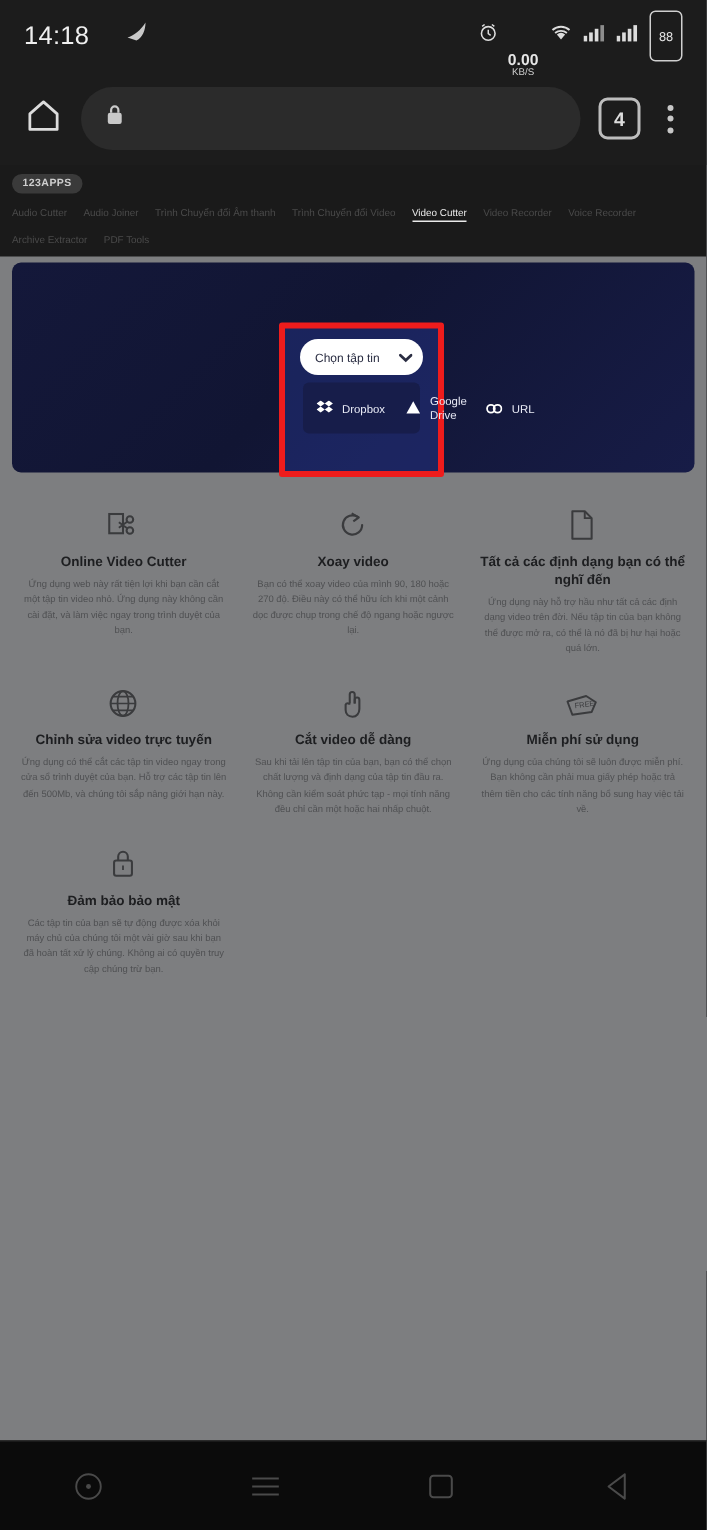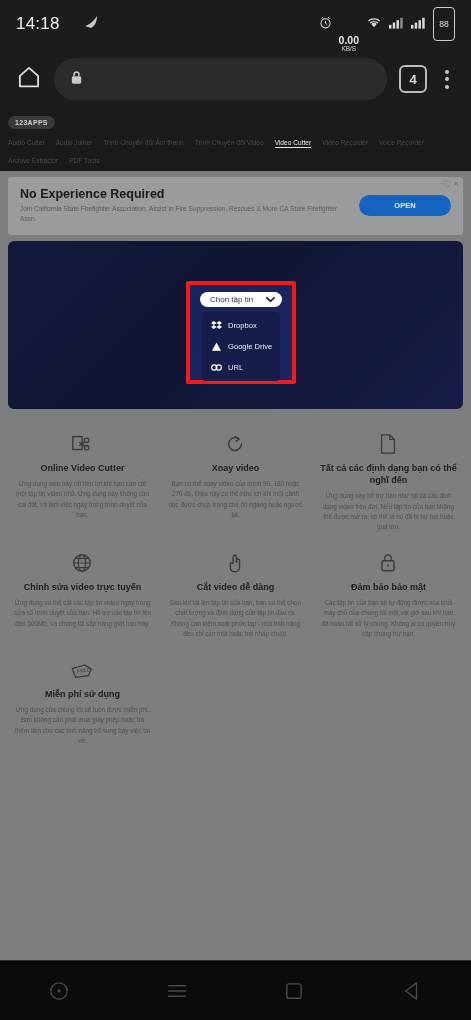--- a/index.html
+++ b/index.html
@@ -74,21 +74,21 @@
   .ad-sub { color:#5c5d5f; font-size:6.6px; line-height:1.45; }
   .ad-cta {
     background:#1565c0; color:#dfe9f5; font-size:7.5px; font-weight:bold;
     border-radius:14px; padding:6px 0; width:92px; text-align:center; flex:0 0 auto;
   }
   .ad-ctrls { position:absolute; top:3px; right:4px; display:flex; gap:3px; align-items:center; }
   .ad-ctrls span { color:#6d6e70; font-size:7px; line-height:1; }
 
   
   .hero {
-    margin:4px 8px 0 8px; height:168px; border-radius:6px;
+    margin:4px 8px 0 8px; height:140px; border-radius:6px;
     background:linear-gradient(135deg,#14183a 0%,#111533 45%,#171c47 100%);
     position:relative; display:flex; align-items:center; justify-content:center;
   }
 
   .highlight {
     position:absolute; left:178px; top:40px; width:110px; height:103px;
     border:4px solid #ee1c1c; border-radius:2px;
     background:rgba(40,58,150,.42);
     display:flex; flex-direction:column; align-items:center; padding-top:7px;
   }
@@ -99,21 +99,21 @@
   }
   .choose-btn .lbl { color:#2a2d42; font-size:8px; }
   .chev {
     width:15px; height:15px; border-radius:50%;
     display:flex; align-items:center; justify-content:center;
   }
   .chev svg { display:block; }
   .dropdown {
     margin-top:5px; width:78px; background:rgba(23,28,72,.88);
     border-radius:4px; padding:5px 0 5px 0;
-    display:flex; flex-direction:column; gap:4px;
+    display:flex; flex-direction:row; gap:4px;
   }
   .dd-item { display:flex; align-items:center; gap:6px; padding:3px 0 3px 9px; }
   .dd-item .lbl { color:#e8eaf5; font-size:7.6px; }
   .dd-ico { width:11px; height:11px; display:flex; align-items:center; justify-content:center; }
 
   
   .features { padding:14px 6px 0 6px; display:flex; flex-wrap:wrap; }
   .feat { width:33.333%; padding:6px 8px 10px 8px; text-align:center; }
   .feat-ico { height:26px; display:flex; align-items:flex-end; justify-content:center; margin-bottom:7px; }
   .feat-title { color:#1d1e20; font-size:9px; font-weight:bold; line-height:1.35; margin-bottom:5px; }
@@ -210,31 +210,20 @@
       <span class="navlink">Trình Chuyển đổi Âm thanh</span>
       <span class="navlink">Trình Chuyển đổi Video</span>
       <span class="navlink active">Video Cutter</span>
       <span class="navlink">Video Recorder</span>
       <span class="navlink">Voice Recorder</span>
       <span class="navlink">Archive Extractor</span>
       <span class="navlink">PDF Tools</span>
     </div>
   </div>
 
-  <div class="ad">
-    <div class="ad-body">
-      <div class="ad-title">No Experience Required</div>
-      <div class="ad-sub">Join California State Firefighter Association. Assist in Fire Suppression, Rescues &amp; More CA State Firefighter Assn.</div>
-    </div>
-    <div class="ad-cta">OPEN</div>
-    <div class="ad-ctrls">
-      <span>ⓘ</span>
-      <span>✕</span>
-    </div>
-  </div>
 
   <div class="hero">
     <div class="highlight">
       <div class="choose-btn">
         <span class="lbl">Chọn tập tin</span>
         <span class="chev">
           <svg width="9" height="7" viewBox="0 0 10 7">
               <path d="M1 1.6 L5 5.4 L9 1.6" fill="none" stroke="#2a2d42" stroke-width="2" stroke-linecap="round"></path>
             </svg>
         </span>
@@ -325,39 +314,39 @@
             <path d="M8 12V5.4a1.8 1.8 0 0 1 3.6 0V12" fill="none" stroke="#3a3b3d" stroke-width="1.5"></path>
             <path d="M11.6 12V9.4a1.7 1.7 0 0 1 3.4 0V16c0 3.2-2 5.6-5 5.6-3 0-5-2-5-4.8v-4a1.6 1.6 0 0 1 3 0" fill="none" stroke="#3a3b3d" stroke-width="1.5"></path>
           </svg>
       </div>
       <div class="feat-title">Cắt video dễ dàng</div>
       <div class="feat-desc">Sau khi tải lên tập tin của bạn, bạn có thể chọn chất lượng và định dạng của tập tin đầu ra. Không cần kiểm soát phức tạp - mọi tính năng đều chỉ cần một hoặc hai nhấp chuột.</div>
     </div>
 
     <div class="feat">
       <div class="feat-ico">
+        <svg width="24" height="20" viewBox="0 0 26 20">
+            <path d="M2.5 7.5 L16 3.5 L23 8 L20 15 L6 17 Z" fill="none" stroke="#3a3b3d" stroke-width="1.4" stroke-linejoin="round"></path>
+            <text x="8" y="12.4" font-size="5.4" fill="#3a3b3d" font-family="Liberation Sans, sans-serif" transform="rotate(-8 8 12.4)">FREE</text>
+          </svg>
+      </div>
+      <div class="feat-title">Miễn phí sử dụng</div>
+      <div class="feat-desc">Ứng dụng của chúng tôi sẽ luôn được miễn phí. Bạn không cần phải mua giấy phép hoặc trả thêm tiền cho các tính năng bổ sung hay việc tải về.</div>
+    </div>
+
+    <div class="feat">
+      <div class="feat-ico">
         <svg width="20" height="22" viewBox="0 0 20 24">
             <rect x="3.5" y="9.5" width="13" height="11" rx="1.6" fill="none" stroke="#3a3b3d" stroke-width="1.5"></rect>
             <path d="M6.5 9.5V6.6a3.5 3.5 0 0 1 7 0v2.9" fill="none" stroke="#3a3b3d" stroke-width="1.5"></path>
             <path d="M10 13v3.4" stroke="#3a3b3d" stroke-width="1.3"></path>
           </svg>
       </div>
       <div class="feat-title">Đảm bảo bảo mật</div>
       <div class="feat-desc">Các tập tin của bạn sẽ tự động được xóa khỏi máy chủ của chúng tôi một vài giờ sau khi bạn đã hoàn tất xử lý chúng. Không ai có quyền truy cập chúng trừ bạn.</div>
-    </div>
-
-    <div class="feat">
-      <div class="feat-ico">
-        <svg width="24" height="20" viewBox="0 0 26 20">
-            <path d="M2.5 7.5 L16 3.5 L23 8 L20 15 L6 17 Z" fill="none" stroke="#3a3b3d" stroke-width="1.4" stroke-linejoin="round"></path>
-            <text x="8" y="12.4" font-size="5.4" fill="#3a3b3d" font-family="Liberation Sans, sans-serif" transform="rotate(-8 8 12.4)">FREE</text>
-          </svg>
-      </div>
-      <div class="feat-title">Miễn phí sử dụng</div>
-      <div class="feat-desc">Ứng dụng của chúng tôi sẽ luôn được miễn phí. Bạn không cần phải mua giấy phép hoặc trả thêm tiền cho các tính năng bổ sung hay việc tải về.</div>
     </div>
 
     <div class="feat"></div>
   </div>
 </div>
 
 <div class="androidnav">
   <div class="navbtn">
     <svg width="20" height="20" viewBox="0 0 22 22">
         <circle cx="11" cy="11" r="9" fill="none" stroke="#4a4a4a" stroke-width="1.4"></circle>

